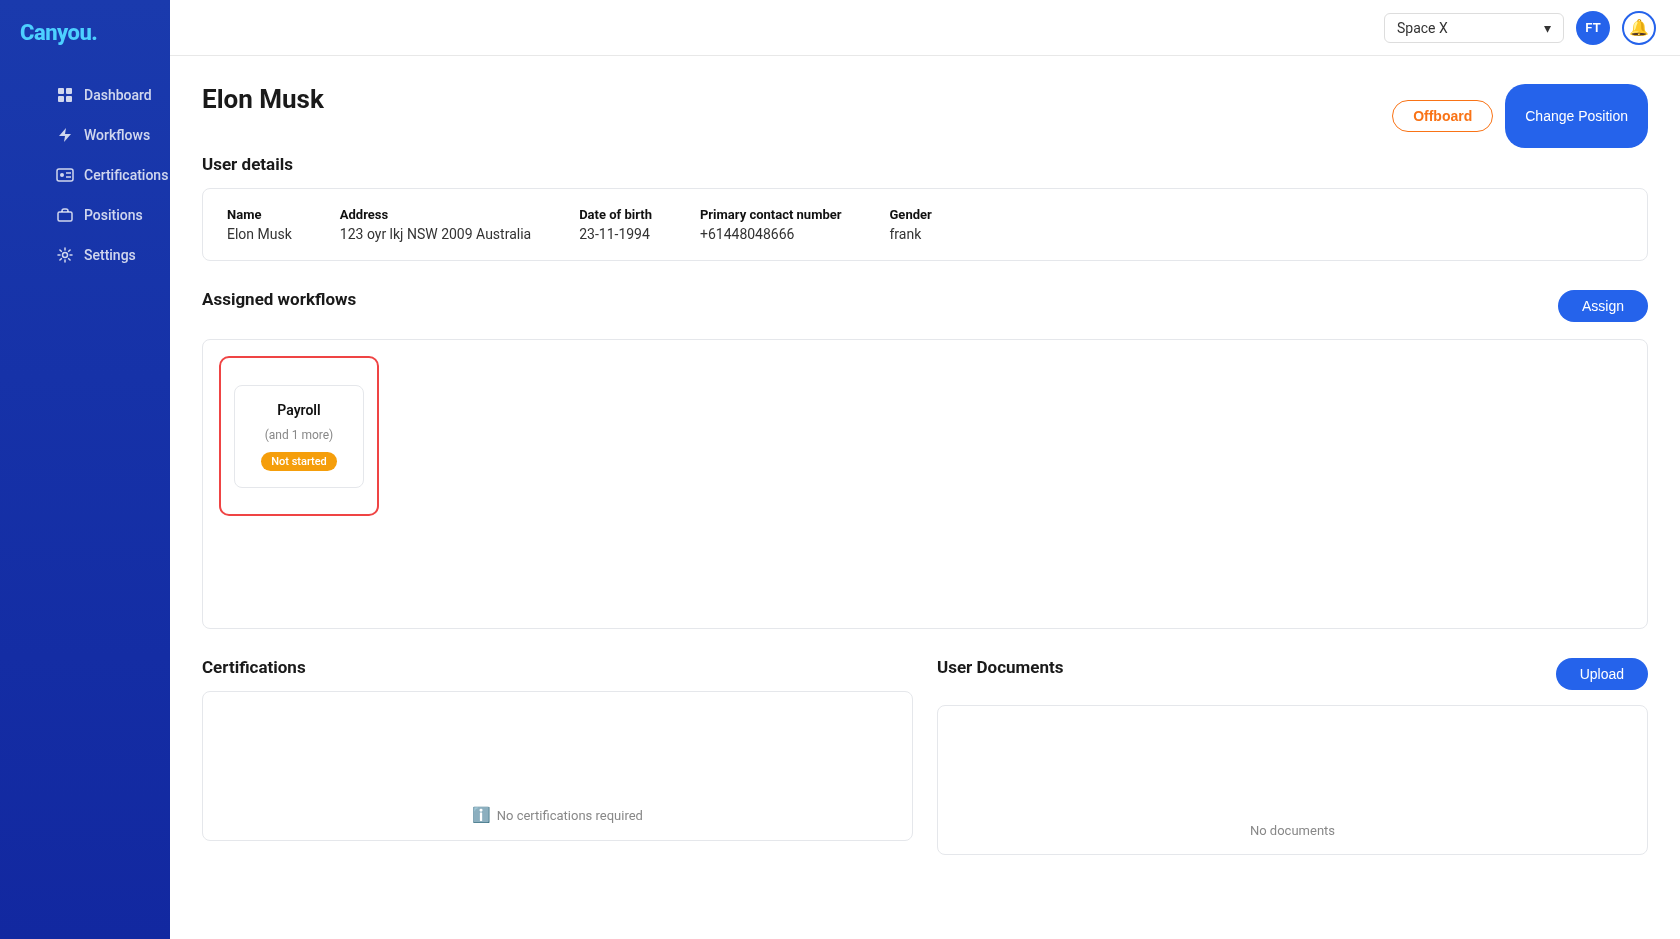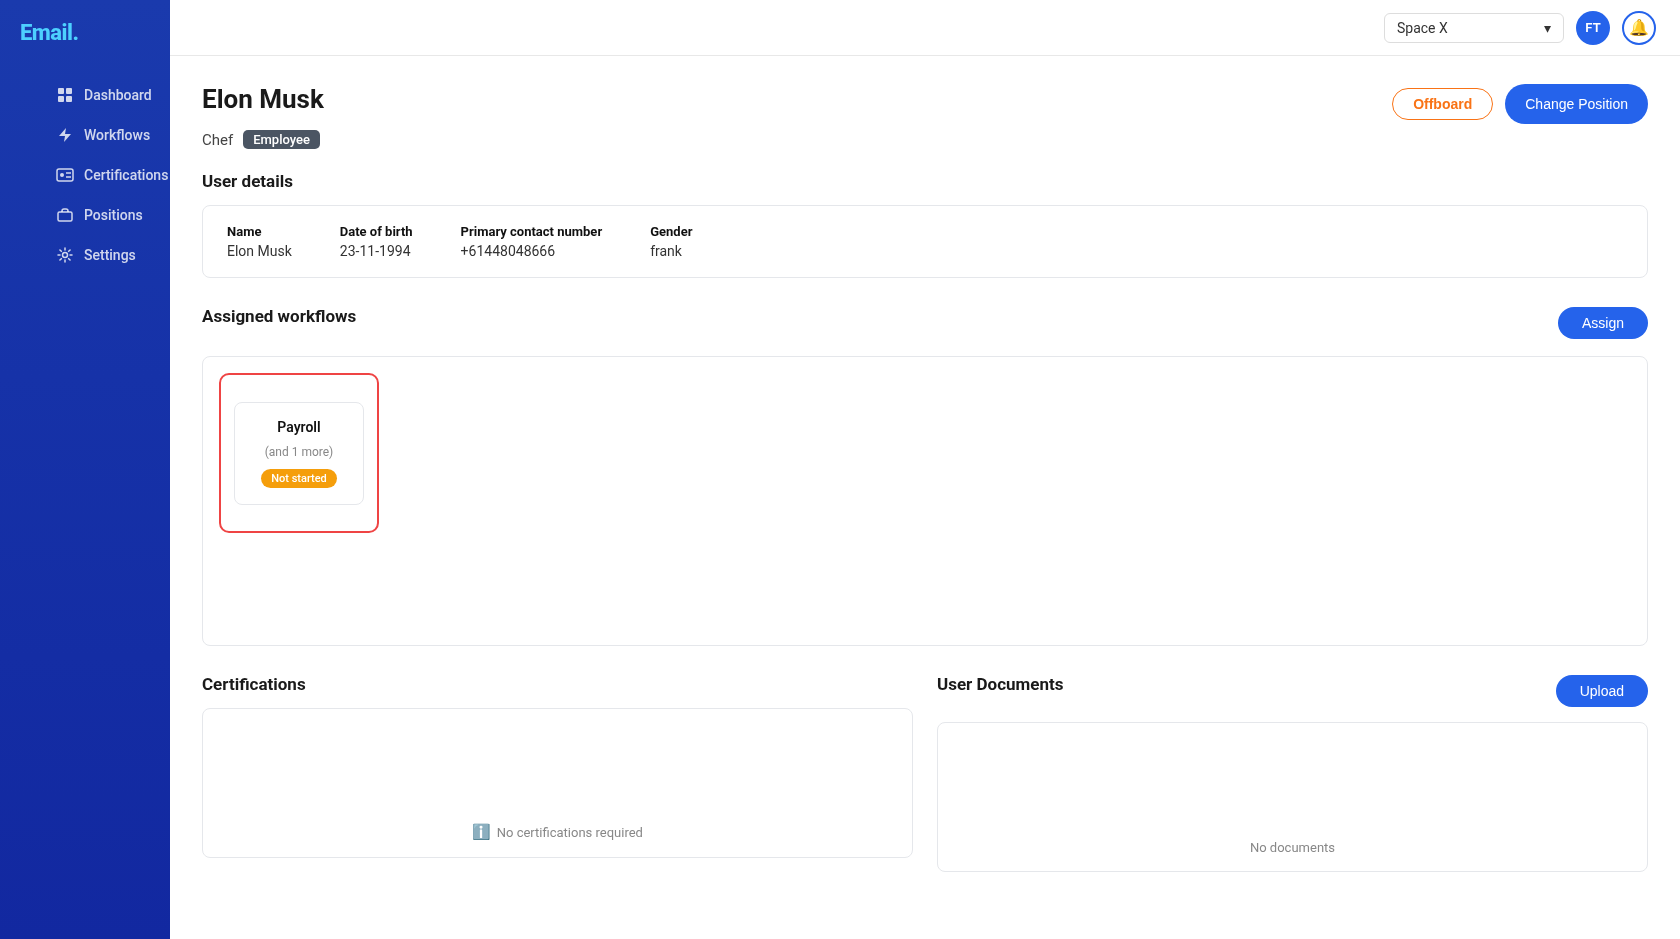--- a/index.html
+++ b/index.html
@@ -139,21 +139,21 @@
       padding: 7px 20px;
       font-size: 14px;
       font-weight: 700;
       cursor: pointer;
     }
     .btn-change-position {
       background: #2563eb;
       color: white;
       border: none;
       border-radius: 20px;
-      padding: 12px 20px;
+      padding: 24px 20px;
       font-size: 14px;
       font-weight: 500;
       cursor: pointer;
     }
 
     
     .role-line {
       display: flex;
       align-items: center;
       gap: 10px;
@@ -320,21 +320,21 @@
       display: flex;
       align-items: center;
       gap: 6px;
     }
   </style>
 </head>
 <body>
 
 <div class="sidebar">
   <div class="sidebar-logo">
-    <span>Email.</span>
+    <span>Canyou.</span>
   </div>
 
   <div class="sidebar-item">
     <span class="sidebar-icon">
       <svg width="16" height="16" viewBox="0 0 16 16" fill="none">
           <rect x="1" y="1" width="6" height="6" rx="1" fill="white" opacity="0.8"></rect>
           <rect x="9" y="1" width="6" height="6" rx="1" fill="white" opacity="0.8"></rect>
           <rect x="1" y="9" width="6" height="6" rx="1" fill="white" opacity="0.8"></rect>
           <rect x="9" y="9" width="6" height="6" rx="1" fill="white" opacity="0.8"></rect>
         </svg>
@@ -400,31 +400,31 @@
   <div class="content">
 
     <div class="page-header">
       <h1 class="page-title">Elon Musk</h1>
       <div class="page-header-actions">
         <button class="btn-offboard">Offboard</button>
         <button class="btn-change-position">Change Position</button>
       </div>
     </div>
 
-    <div class="role-line">
-      <span>Chef</span>
-      <span class="badge-employee">Employee</span>
-    </div>
 
     <div class="section-title">User details</div>
     <div class="user-details-card">
       <div class="user-details-row">
         <div class="user-detail-col">
           <div class="user-detail-label">Name</div>
           <div class="user-detail-value">Elon Musk</div>
+        </div>
+        <div class="user-detail-col">
+          <div class="user-detail-label">Address</div>
+          <div class="user-detail-value">123 oyr lkj NSW 2009 Australia</div>
         </div>
         <div class="user-detail-col">
           <div class="user-detail-label">Date of birth</div>
           <div class="user-detail-value">23-11-1994</div>
         </div>
         <div class="user-detail-col">
           <div class="user-detail-label">Primary contact number</div>
           <div class="user-detail-value">+61448048666</div>
         </div>
         <div class="user-detail-col">

